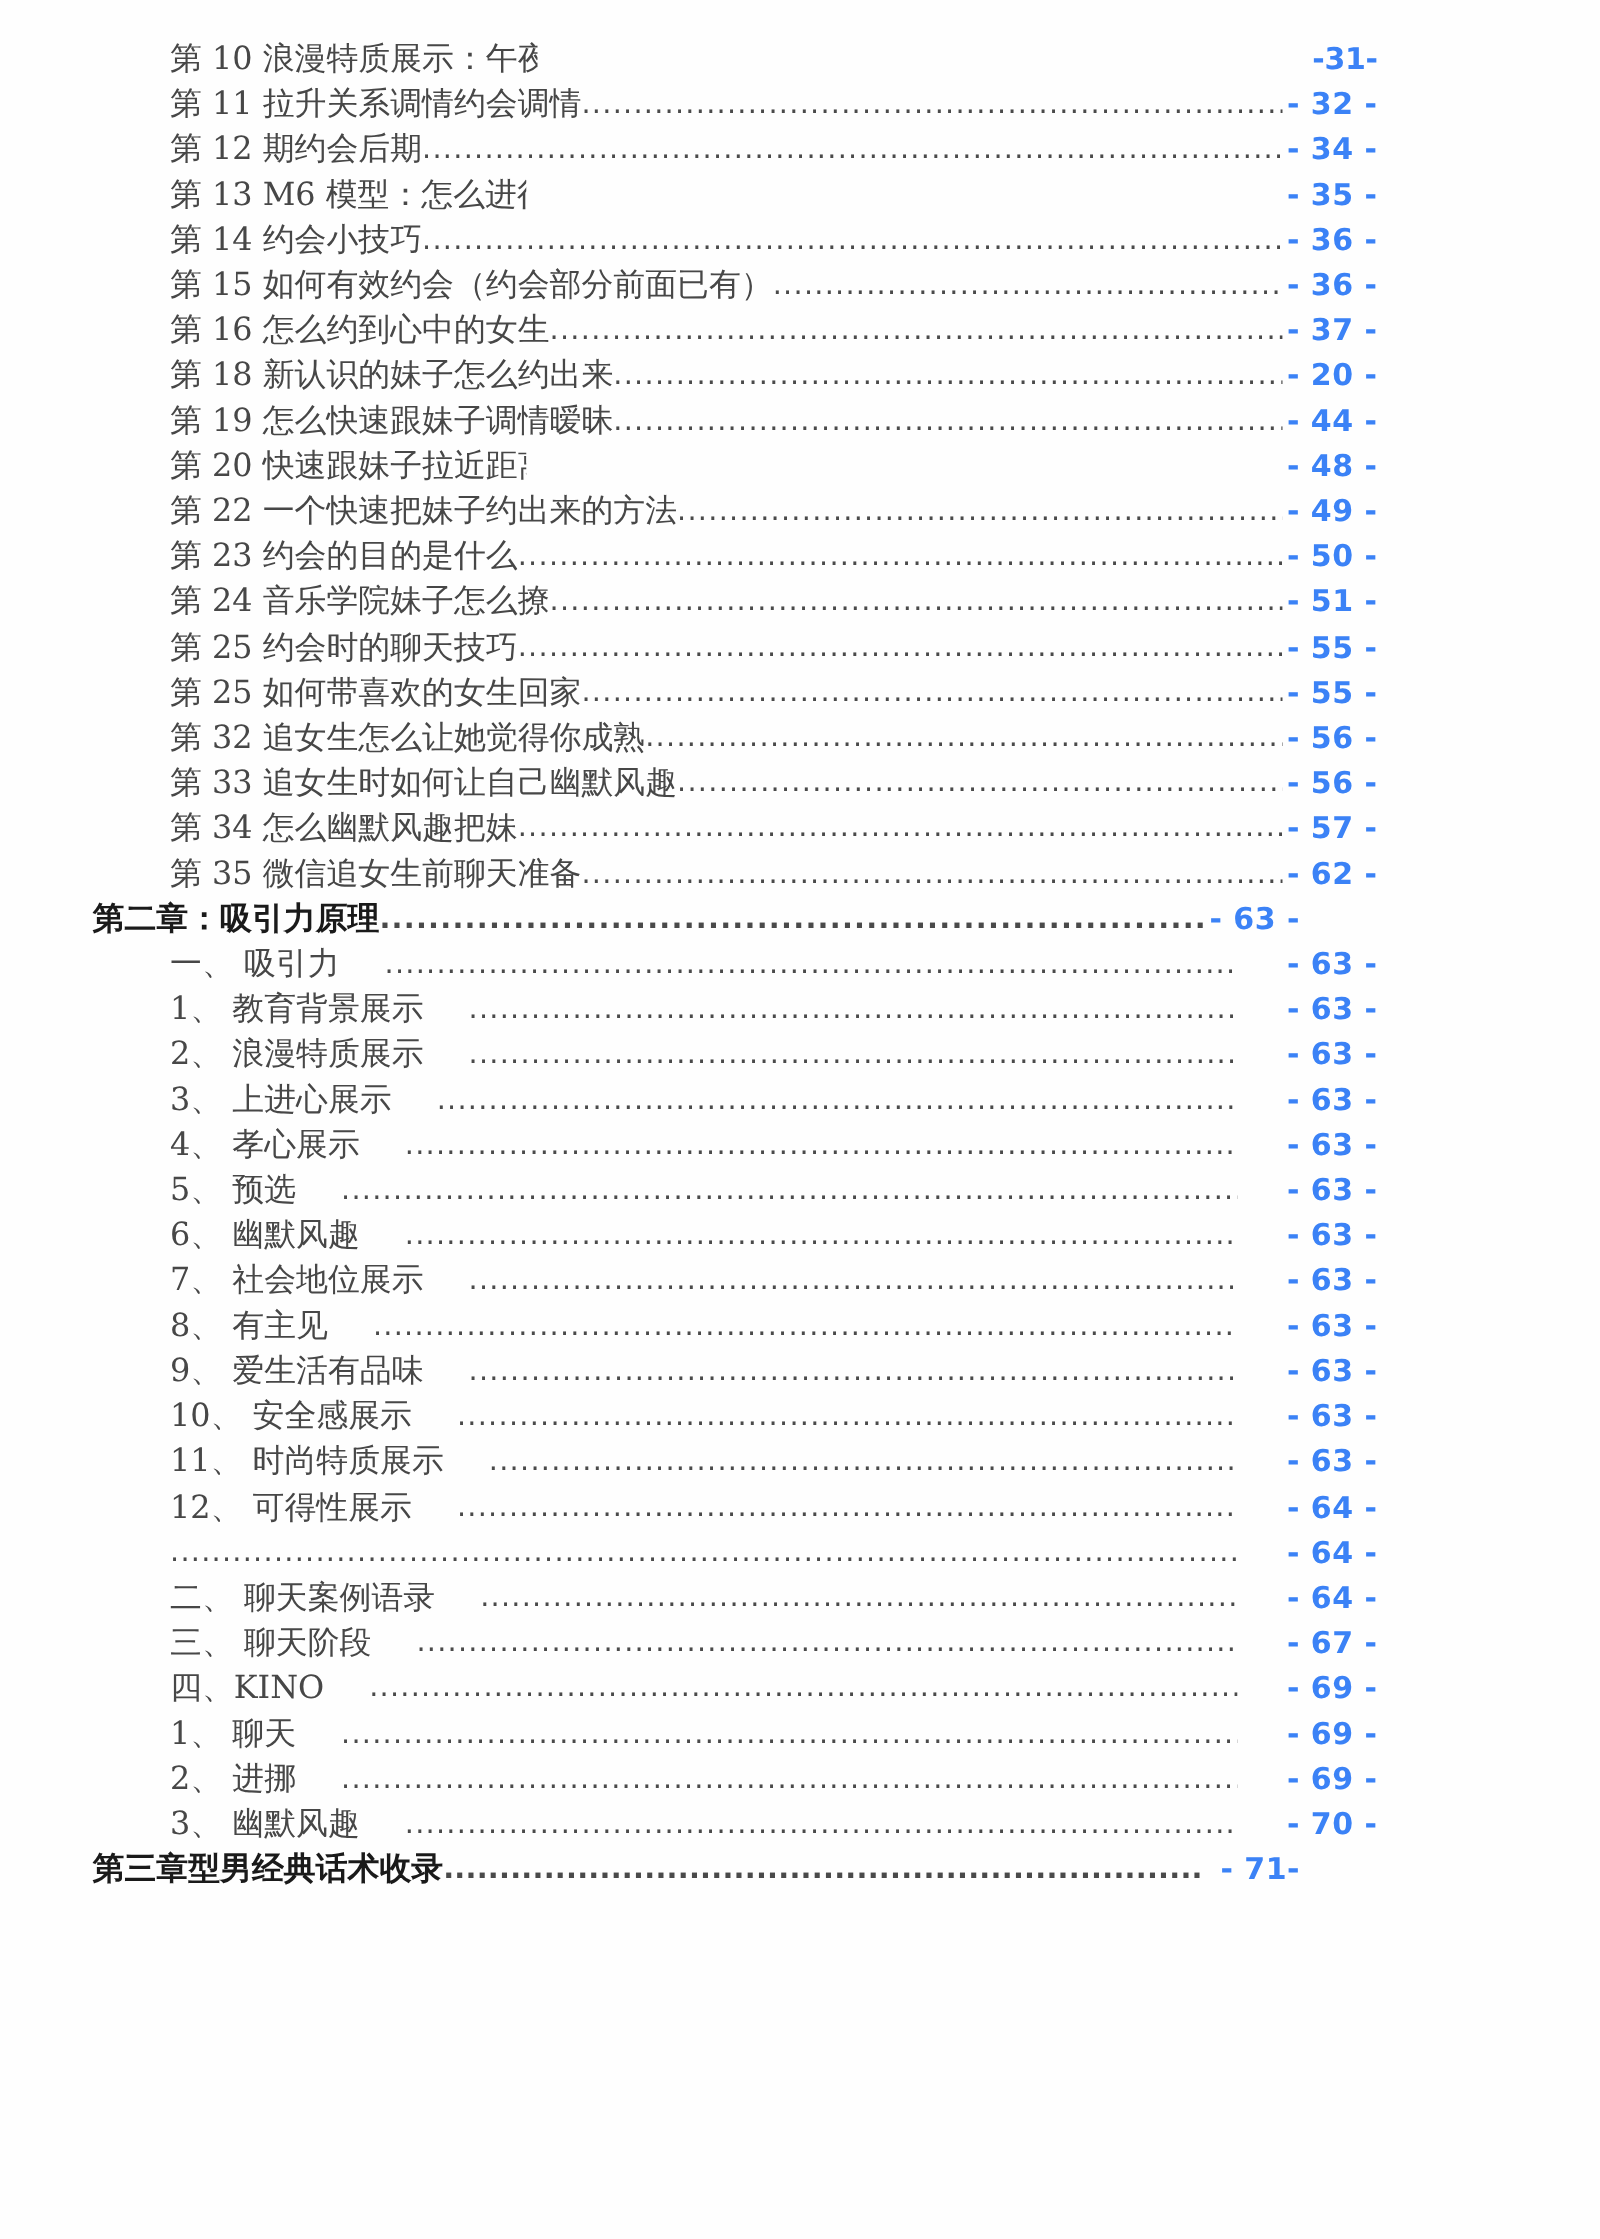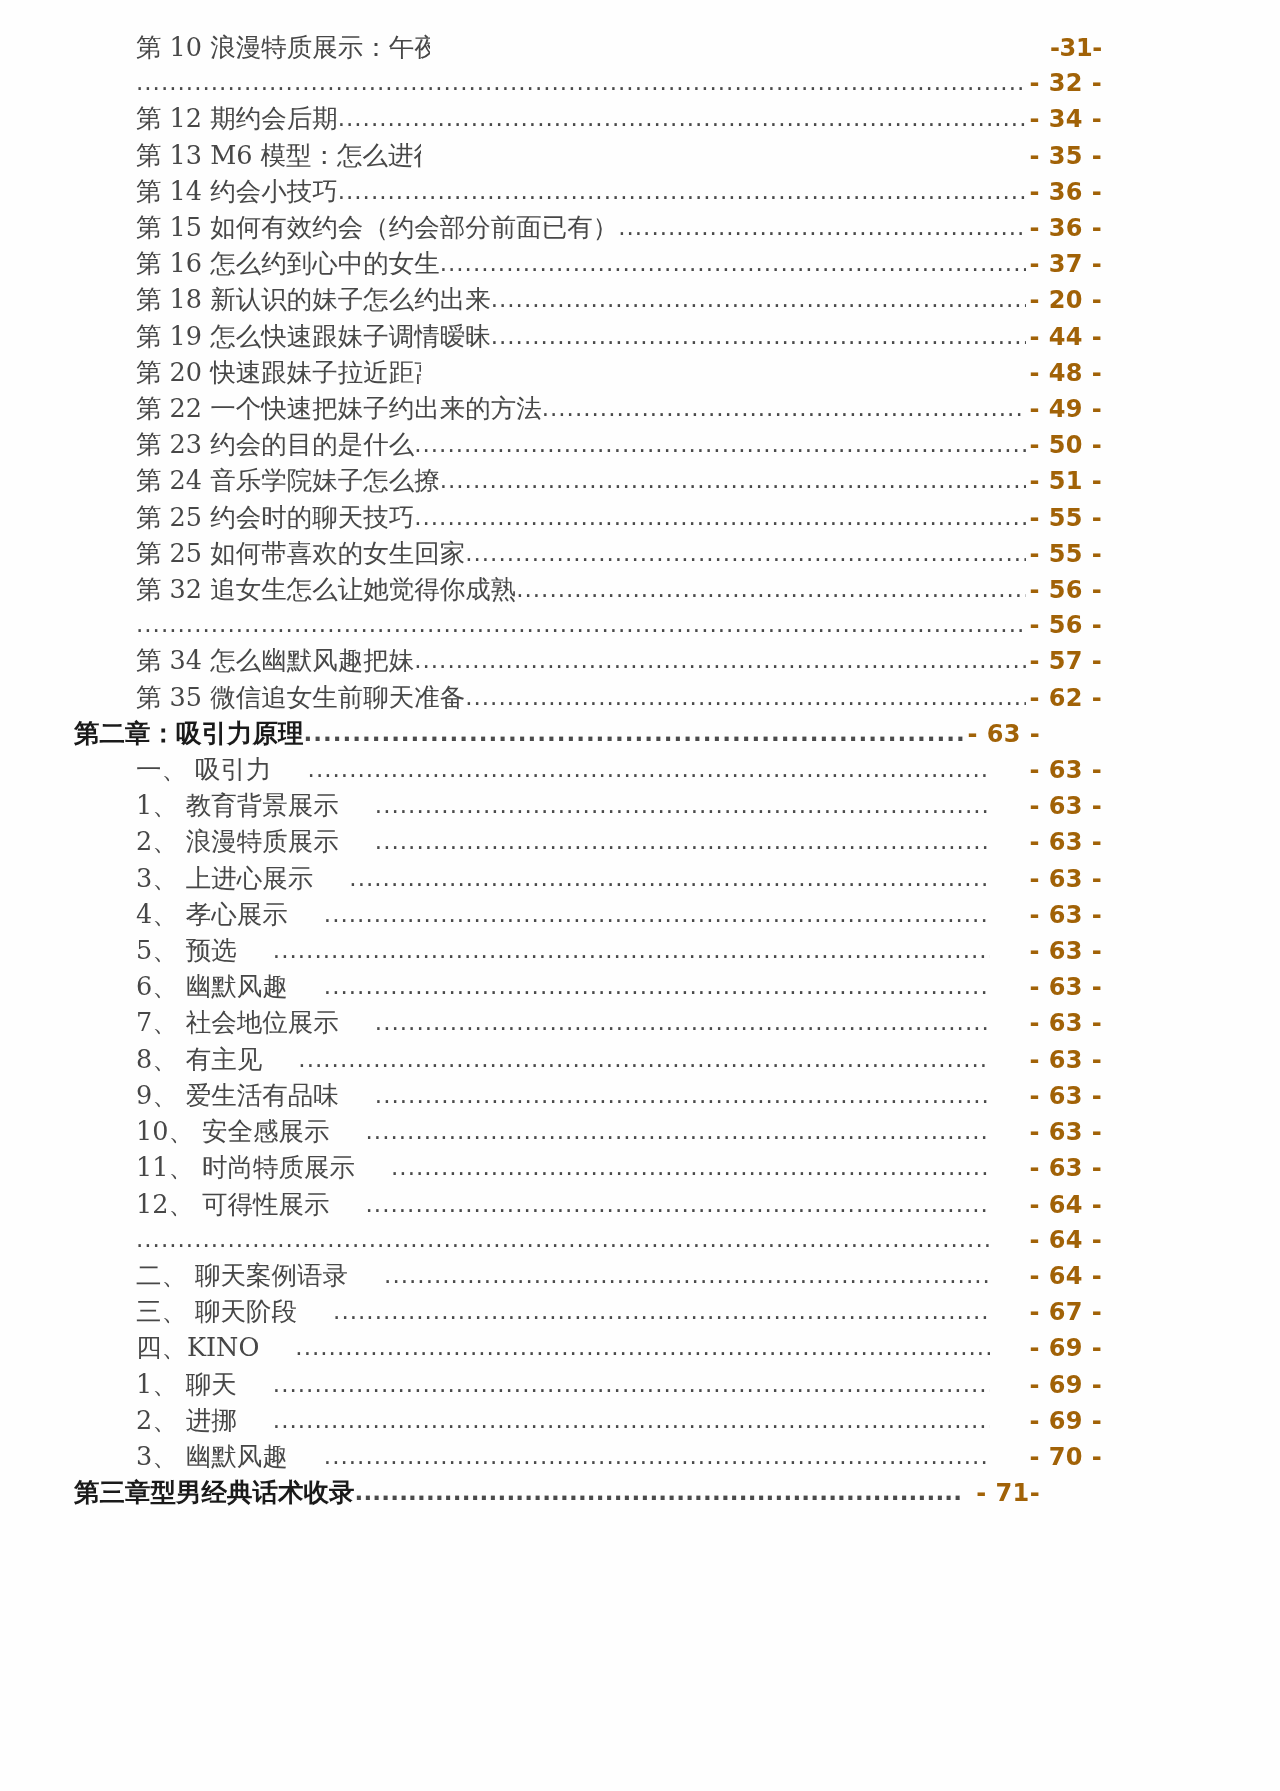--- a/index.html
+++ b/index.html
@@ -65,39 +65,40 @@
   .leader.dense { letter-spacing: 0.2px; }
   .leader.none { visibility: hidden; }
 
   .page-no {
     flex: 0 0 auto;
     text-align: right;
     min-width: 74px;
     font-family: "DejaVu Sans", "Liberation Sans", sans-serif;
     font-weight: bold;
     font-size: 24px;
-    color: #a16207;
+    color: #3b82f6;
     letter-spacing: 0.4px;
   }
   .page-no.tight { min-width: 0; letter-spacing: -0.3px; }
 
   
   .entry-nowrap .entry-title { flex: 1 1 auto; }
 </style>
 </head>
 <body>
 
 <div class="page">
   <ul class="toc" id="toc-list">
       <li class="toc-entry lvl-sub entry-nowrap">
         <span class="entry-title">第 10  浪漫特质展示：午夜巴黎展示文字绘画让妹子觉得你教育背景好</span>
         <span class="leader none">.......................................................................................................................................................................................................</span>
         <span class="page-no tight">-31-</span>
       </li>
       <li class="toc-entry lvl-sub">
+        <span class="entry-title">第 11  拉升关系调情约会调情</span>
         <span class="leader">.......................................................................................................................................................................................................</span>
         <span class="page-no">- 32 -</span>
       </li>
       <li class="toc-entry lvl-sub">
         <span class="entry-title">第 12  期约会后期</span>
         <span class="leader">.......................................................................................................................................................................................................</span>
         <span class="page-no">- 34 -</span>
       </li>
       <li class="toc-entry lvl-sub entry-nowrap">
         <span class="entry-title">第 13 M6  模型：怎么进行安全感植入、交换信息、引导投资、调情..</span>
@@ -158,20 +159,21 @@
         <span class="entry-title">第 25  如何带喜欢的女生回家</span>
         <span class="leader">.......................................................................................................................................................................................................</span>
         <span class="page-no">- 55 -</span>
       </li>
       <li class="toc-entry lvl-sub">
         <span class="entry-title">第 32  追女生怎么让她觉得你成熟</span>
         <span class="leader">.......................................................................................................................................................................................................</span>
         <span class="page-no">- 56 -</span>
       </li>
       <li class="toc-entry lvl-sub">
+        <span class="entry-title">第 33  追女生时如何让自己幽默风趣</span>
         <span class="leader">.......................................................................................................................................................................................................</span>
         <span class="page-no">- 56 -</span>
       </li>
       <li class="toc-entry lvl-sub">
         <span class="entry-title">第 34  怎么幽默风趣把妹</span>
         <span class="leader">.......................................................................................................................................................................................................</span>
         <span class="page-no">- 57 -</span>
       </li>
       <li class="toc-entry lvl-sub">
         <span class="entry-title">第 35  微信追女生前聊天准备</span>

